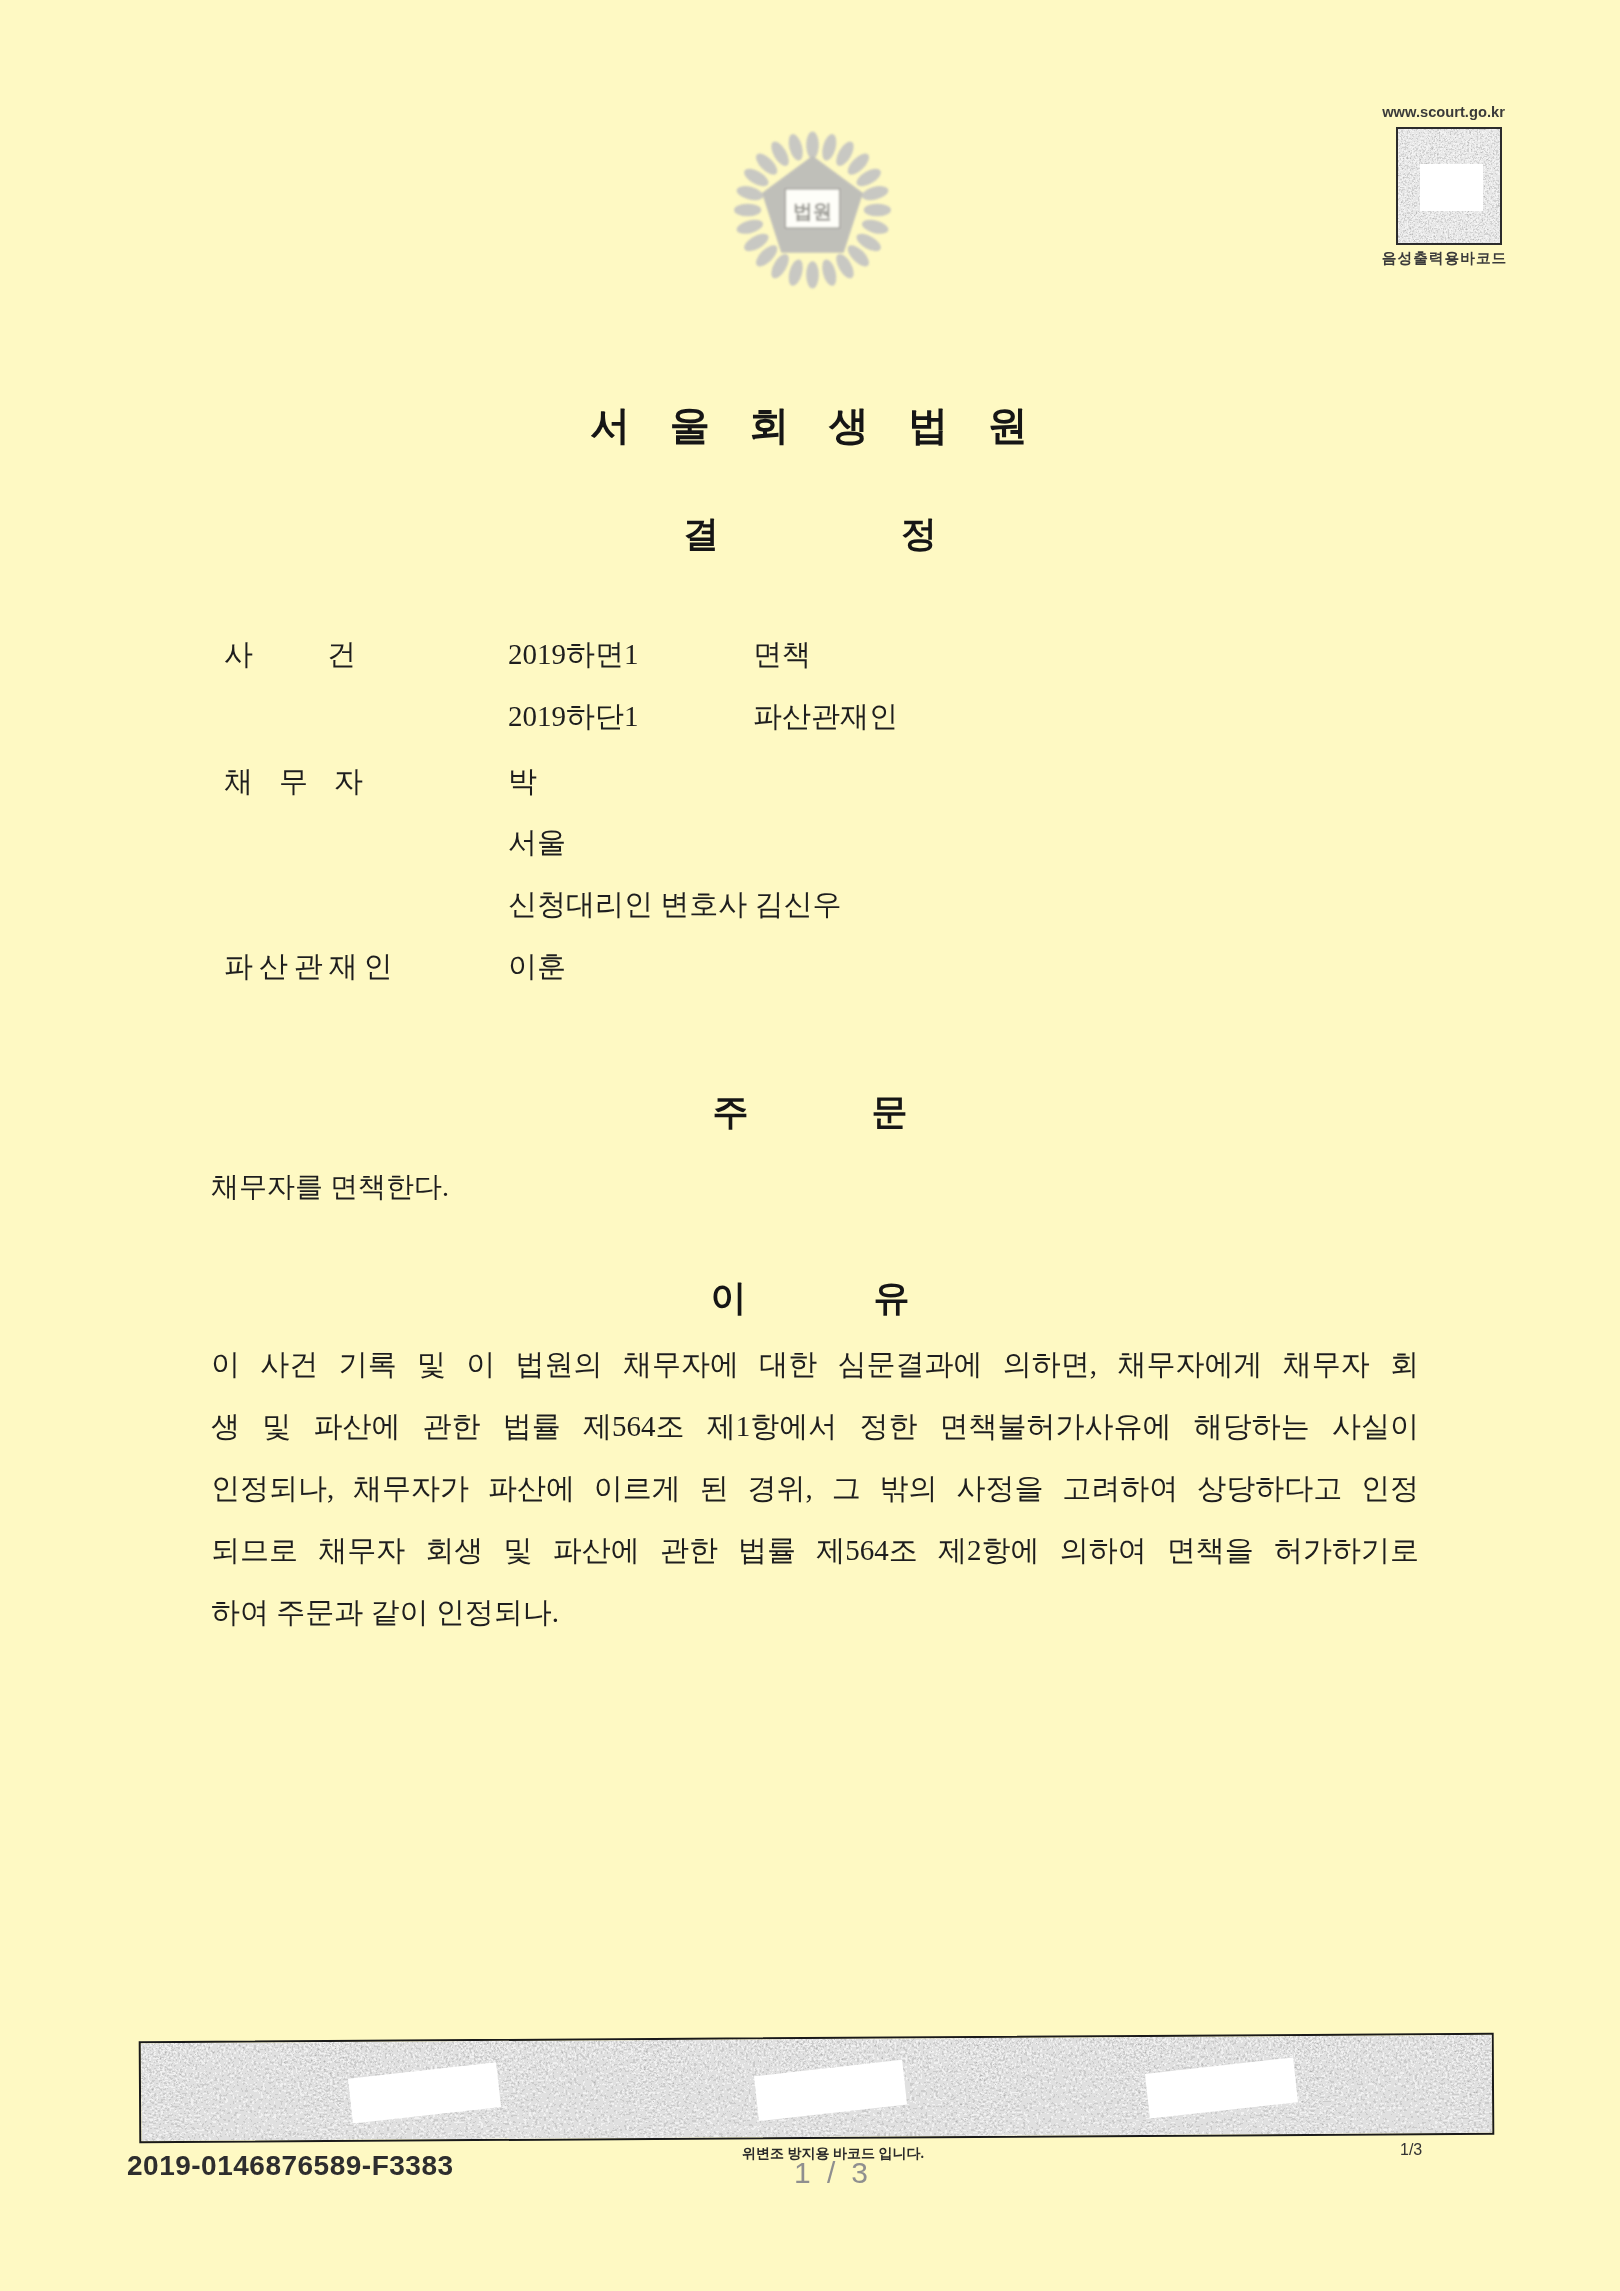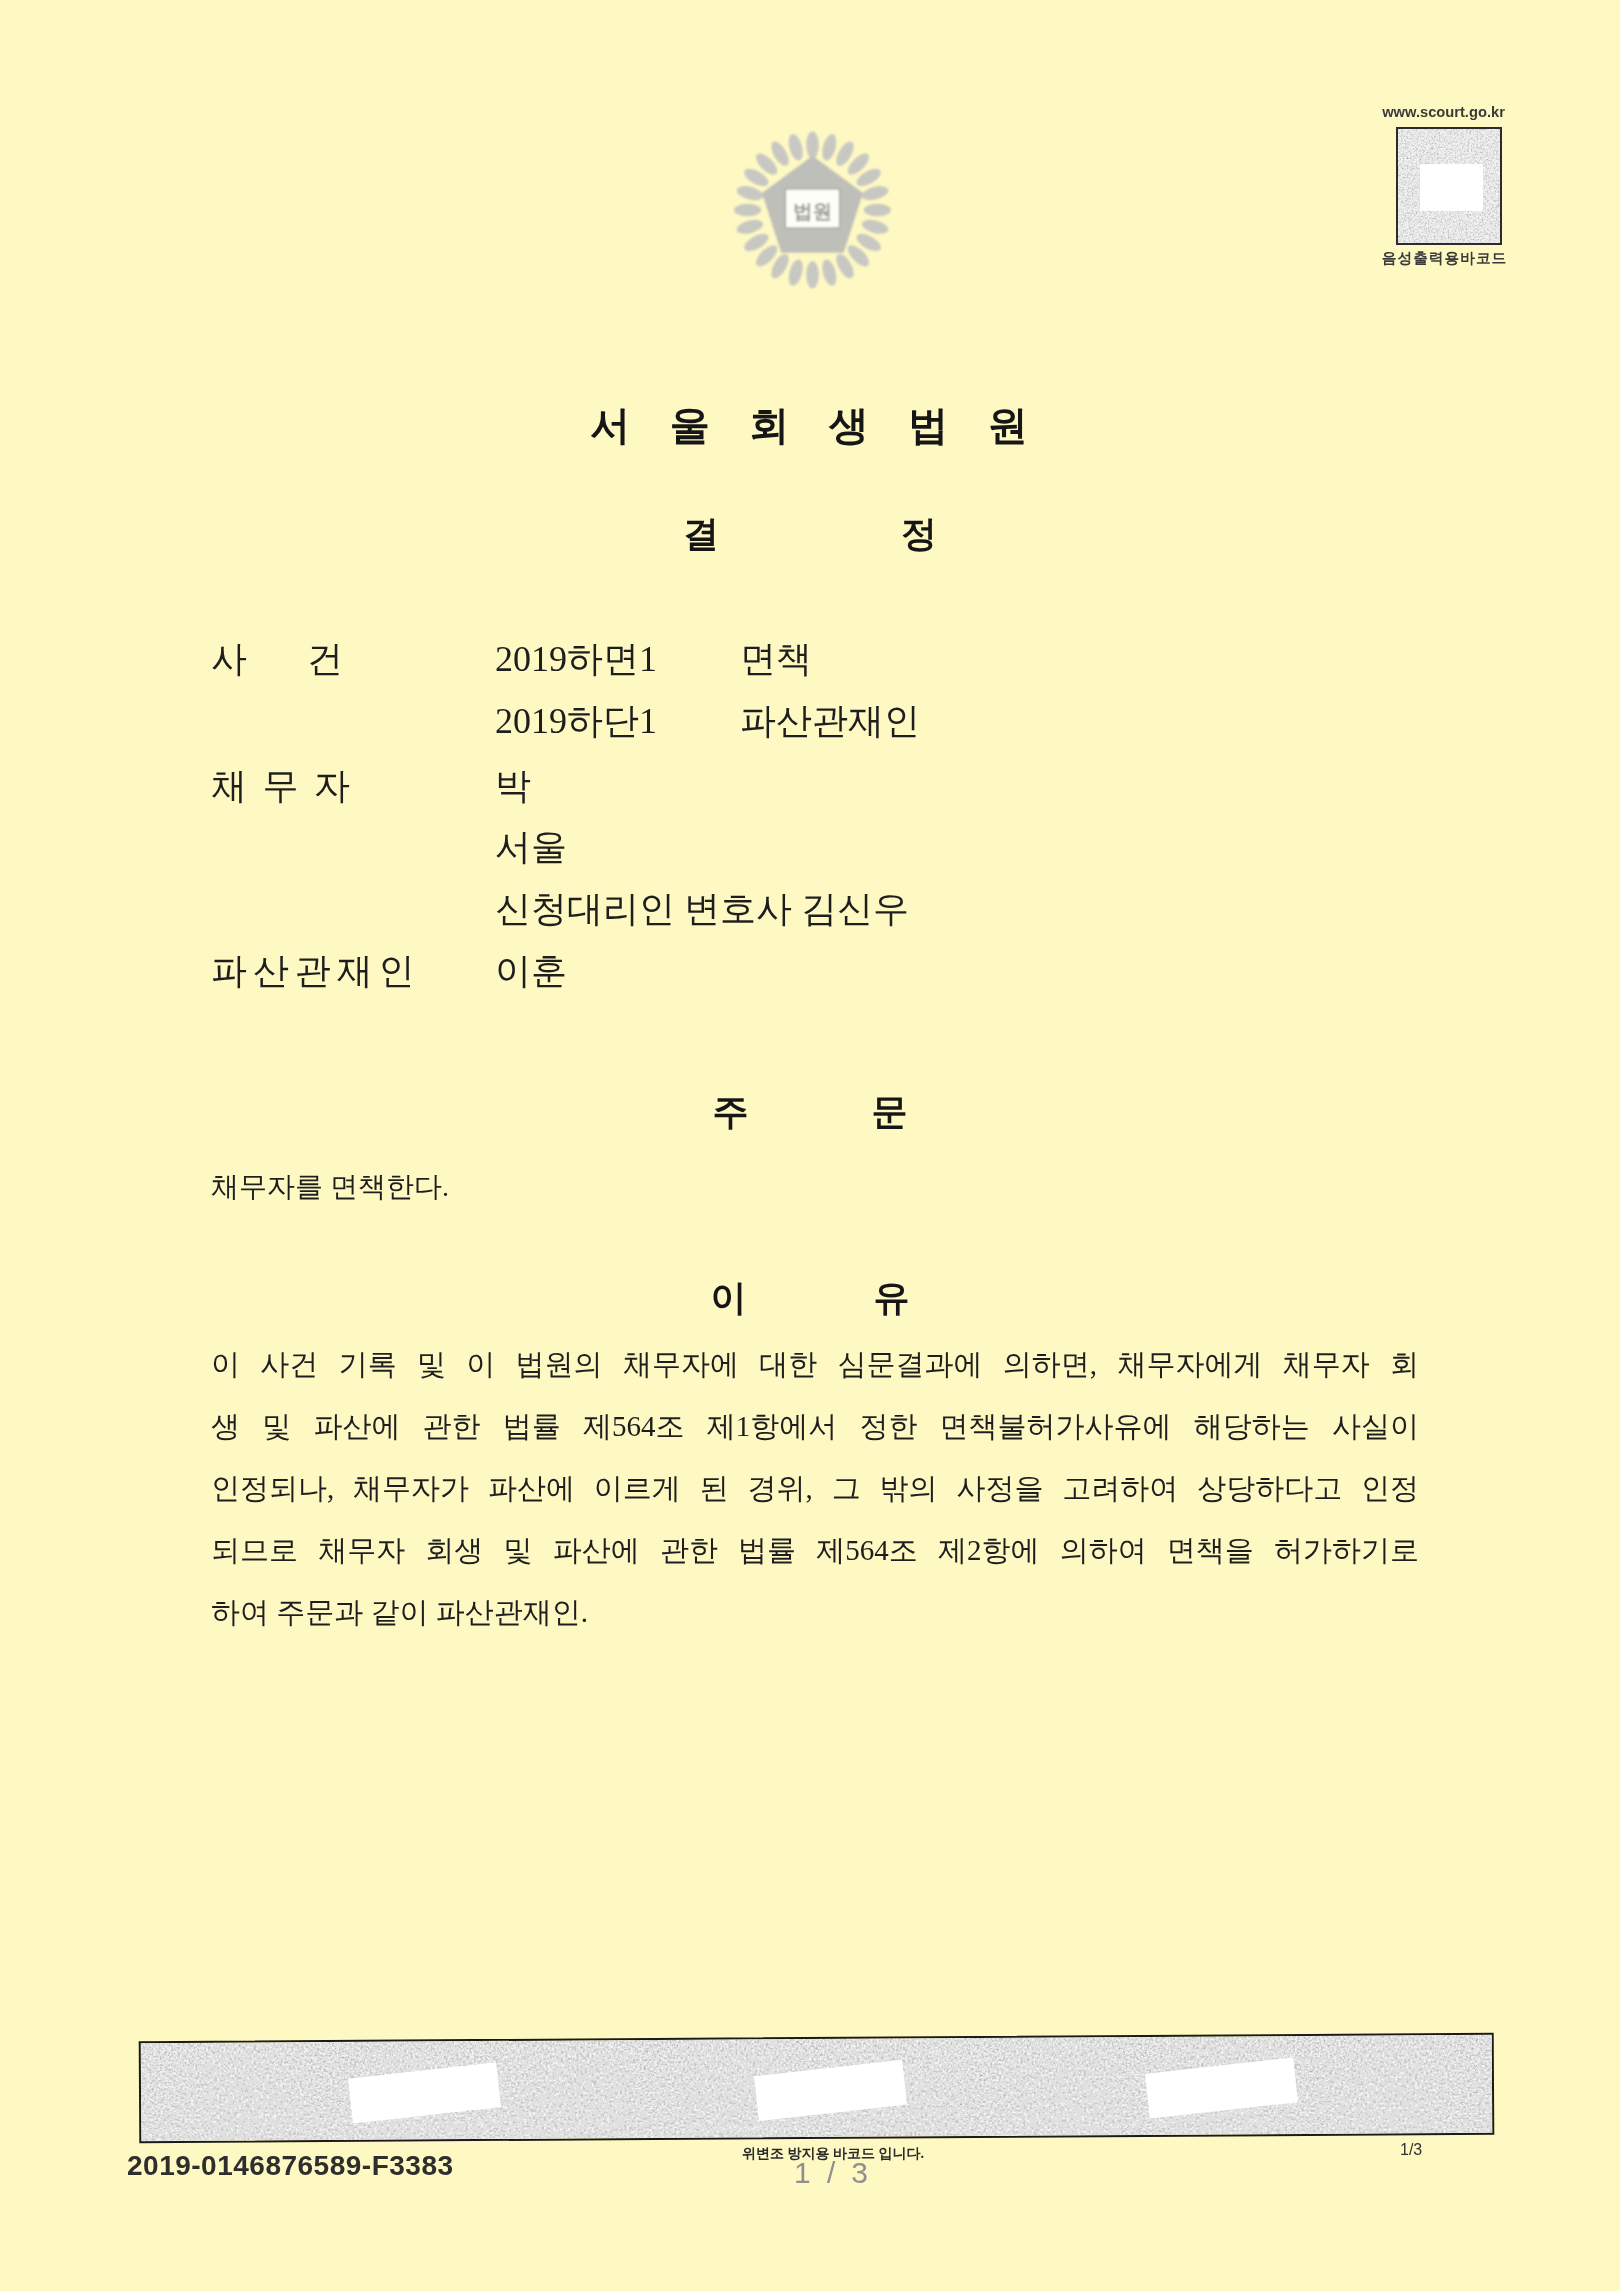--- a/index.html
+++ b/index.html
@@ -33,21 +33,21 @@
   .two-char{left:0;width:1620px;display:flex;justify-content:center;
     font-size:36px;font-weight:bold;color:#161616;}
   .doc-type{top:510px;}
   .doc-type span:first-child{margin-right:182px;}
   .order-h{top:1088px;}
   .order-h span:first-child{margin-right:123px;}
   .reason-h{top:1274px;}
   .reason-h span:first-child{margin-right:127px;}
 
   
-  .crow{left:211px;height:49px;font-size:36px;white-space:nowrap;}
+  .crow{left:224px;height:49px;font-size:29px;white-space:nowrap;}
   .clabel{display:inline-block;text-align:justify;text-align-last:justify;vertical-align:top;}
   .lab-case{width:132px;}
   .lab-debtor{width:139px;}
   .lab-trustee{letter-spacing:5.9px;}
   .cv1{position:absolute;left:284px;top:0;}
   .cv2{position:absolute;left:529px;top:0;}
 
   
   .order-body{left:211px;top:1168px;font-size:28px;}
   .reason-par{left:211px;top:1345px;width:1208px;}
@@ -177,21 +177,21 @@
 
   <div class="abs two-char reason-h">
     <span>이</span>
     <span>유</span>
   </div>
   <div class="abs reason-par">
     <div class="jline">이 사건 기록 및 이 법원의 채무자에 대한 심문결과에 의하면, 채무자에게 채무자 회</div>
     <div class="jline">생 및 파산에 관한 법률 제564조 제1항에서 정한 면책불허가사유에 해당하는 사실이</div>
     <div class="jline">인정되나, 채무자가 파산에 이르게 된 경위, 그 밖의 사정을 고려하여 상당하다고 인정</div>
     <div class="jline">되므로 채무자 회생 및 파산에 관한 법률 제564조 제2항에 의하여 면책을 허가하기로</div>
-    <div class="jline last">하여 주문과 같이 파산관재인.</div>
+    <div class="jline last">하여 주문과 같이 인정되나.</div>
   </div>
 
   <div class="abs strip">
     <svg viewBox="0 0 1378 100" width="1351" height="98">
       <filter id="nz2" x="0" y="0" width="100%" height="100%">
         <feTurbulence type="fractalNoise" baseFrequency="0.45" numOctaves="3" seed="4" stitchTiles="stitch"></feTurbulence>
         <feColorMatrix type="saturate" values="0"></feColorMatrix>
         <feComponentTransfer>
           <feFuncR type="discrete" tableValues="0.2 0.45 0.6 0.75 0.88 0.55 0.3"></feFuncR>
           <feFuncG type="discrete" tableValues="0.2 0.45 0.6 0.75 0.88 0.55 0.3"></feFuncG>

